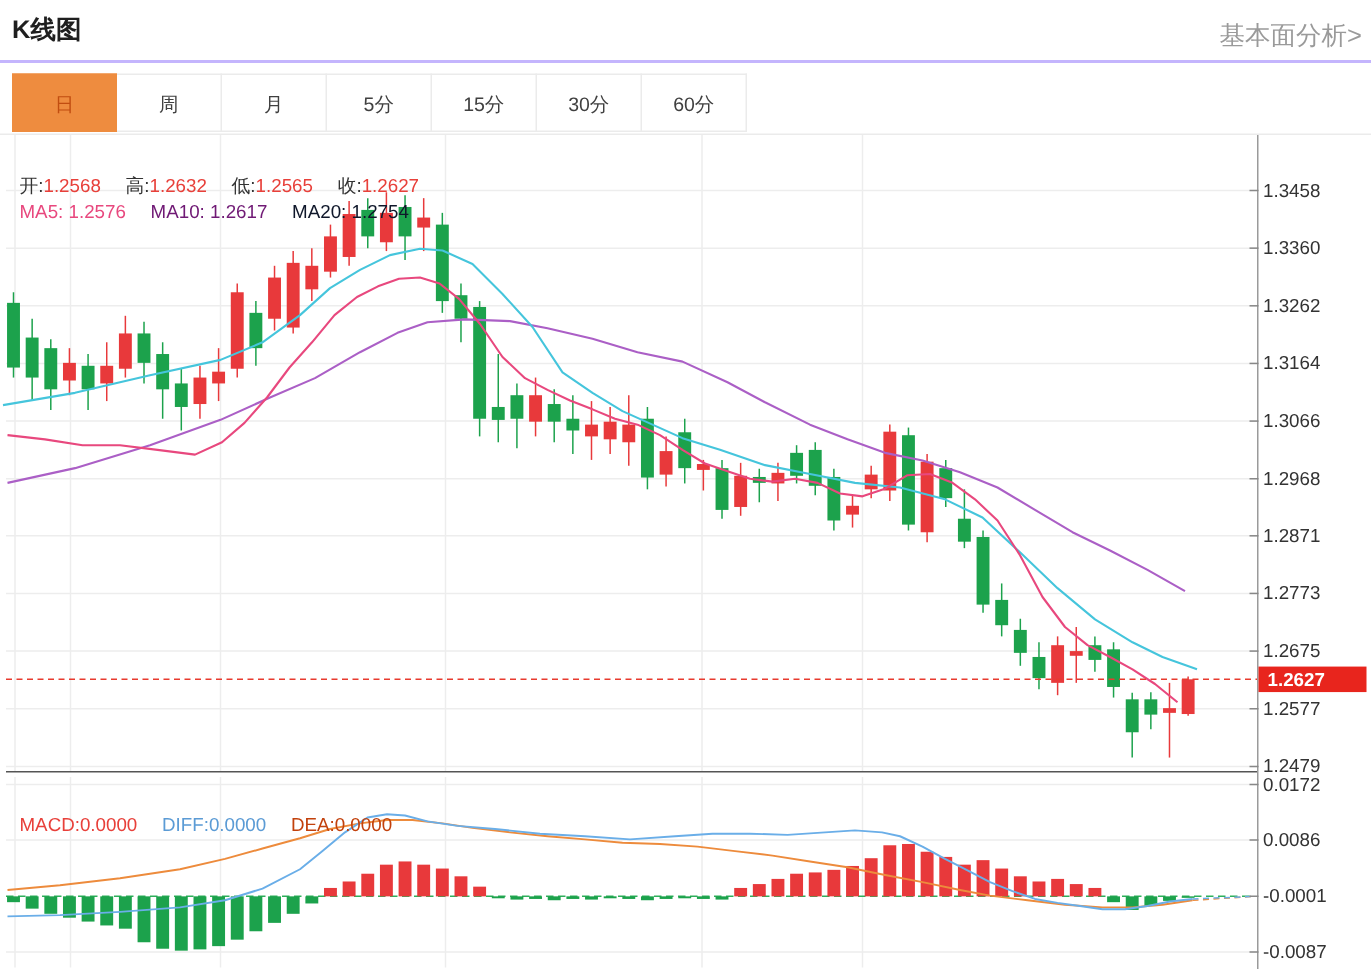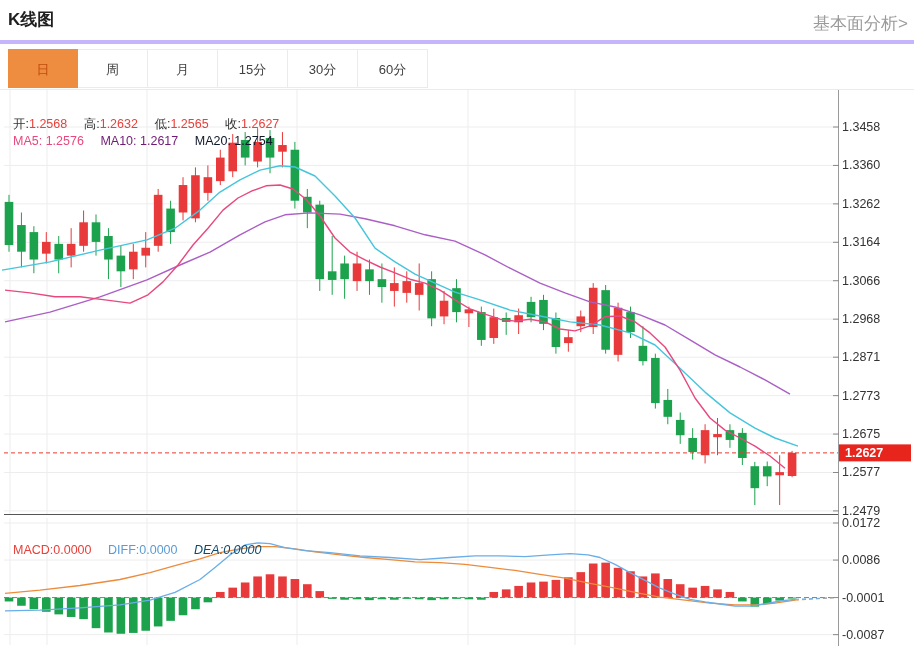--- a/index.html
+++ b/index.html
@@ -1,19 +1,19 @@
 <!DOCTYPE html>
 <html><head>
 <meta charset="utf-8">
 <style>
   html,body{margin:0;padding:0;background:#fff;}
   body{width:914px;height:647px;position:relative;overflow:hidden;
        font-family:"Liberation Sans","DejaVu Sans",sans-serif;}
   .header{position:absolute;top:0;left:0;width:914px;height:40px;
-          border-bottom:4px solid #c4b5fd;background:#fff;z-index:3;}
+          border-bottom:2px solid #c4b5fd;background:#fff;z-index:3;}
   .page-title{margin:0;padding:8px 0 0 8px;font-size:17px;font-weight:bold;color:#1f1f1f;display:inline-block;}
   .analysis-link{position:absolute;right:6px;top:12px;font-size:17px;color:#9a9a9a;text-decoration:none;cursor:pointer;}
   .tabstrip{position:absolute;top:49px;left:0;width:914px;height:40px;
             border-bottom:1px solid #ebebeb;background:#fff;z-index:3;}
   .tabs{position:absolute;left:8px;top:0;display:flex;height:40px;}
   .tab{width:70px;height:39px;line-height:39px;text-align:center;font-size:13px;color:#404040;
        background:#fff;border:1px solid #ebebeb;border-left:none;box-sizing:border-box;cursor:pointer;}
   .tab.first{border-left:1px solid #ebebeb;}
   .tab.active{font-weight:normal;}
   #chart{position:absolute;top:0;left:0;z-index:1;}
@@ -21,35 +21,36 @@
   #ohlc{left:13px;top:92px;}
   #ma{left:13px;top:110px;}
   #macdinfo{left:13px;top:519px;}
   .grp{margin-right:13px;}
   .lbl{color:#333;}
   .c-red{color:#e8403a;}
   .c-ma5{color:#e8487e;}
   .c-ma10{color:#701a75;}
   .c-ma20{color:#0f172a;}
   .c-diff{color:#5b9bd5;}
-  .c-dea{color:#0c4a6e;font-style:italic;}
+  .c-dea{color:#c2410c;}
 </style>
 </head>
 <body>
 
 <div class="header">
   <h1 class="page-title">K线图</h1>
   <a class="analysis-link">基本面分析&gt;</a>
 </div>
 
 <div class="tabstrip">
   <div class="tabs" id="tabs">
       <div class="tab first active" style="background: rgb(238, 140, 63); color: rgb(193, 77, 16); border-color: rgb(238, 140, 63);">日</div>
       <div class="tab">周</div>
       <div class="tab">月</div>
+      <div class="tab">5分</div>
       <div class="tab">15分</div>
       <div class="tab">30分</div>
       <div class="tab">60分</div>
     </div>
 </div>
 
 <svg id="chart" width="914" height="647" viewBox="0 0 914 647" style="font-family:&quot;Liberation Sans&quot;,&quot;DejaVu Sans&quot;,sans-serif">
     <line x1="10" y1="89" x2="10" y2="514" stroke="#ededed" stroke-width="1"></line>
     <line x1="10" y1="518" x2="10" y2="645" stroke="#ededed" stroke-width="1"></line>
     <line x1="47" y1="89" x2="47" y2="514" stroke="#ededed" stroke-width="1"></line>

